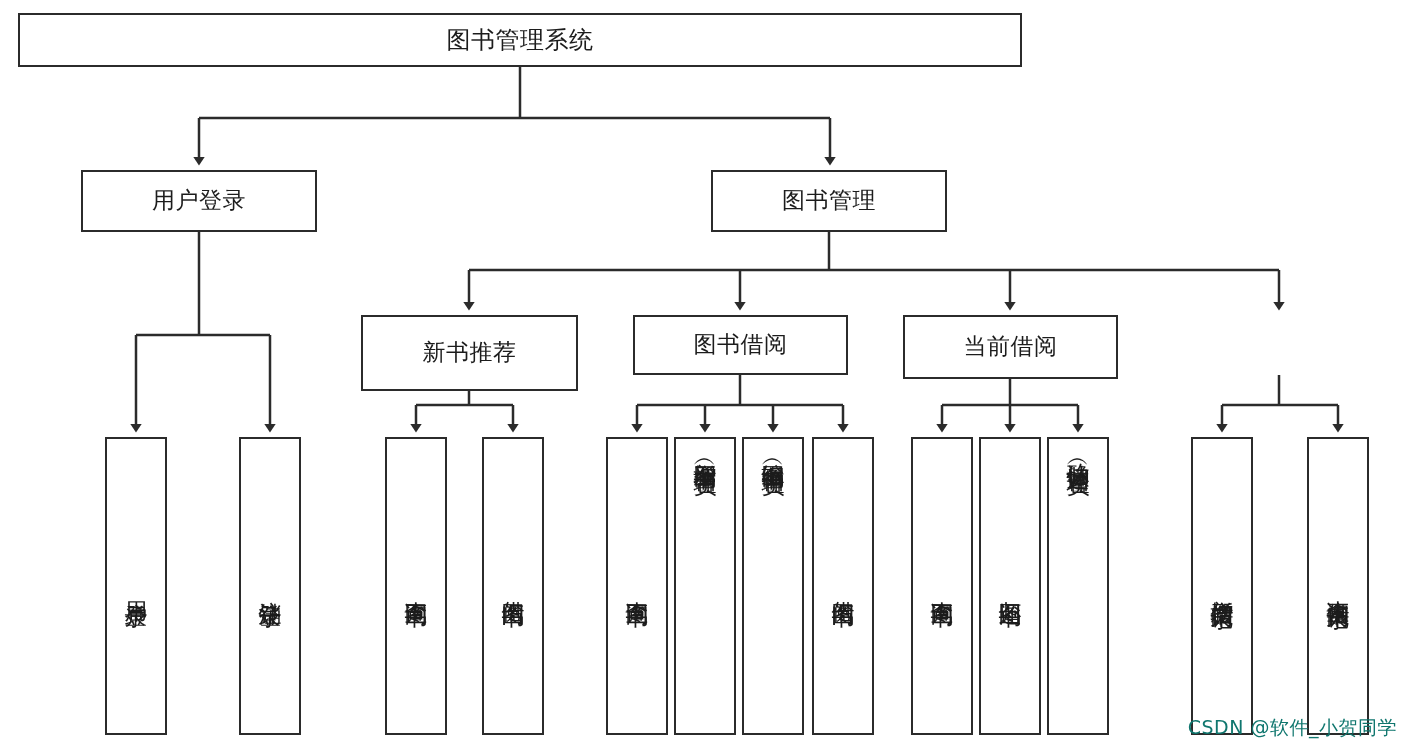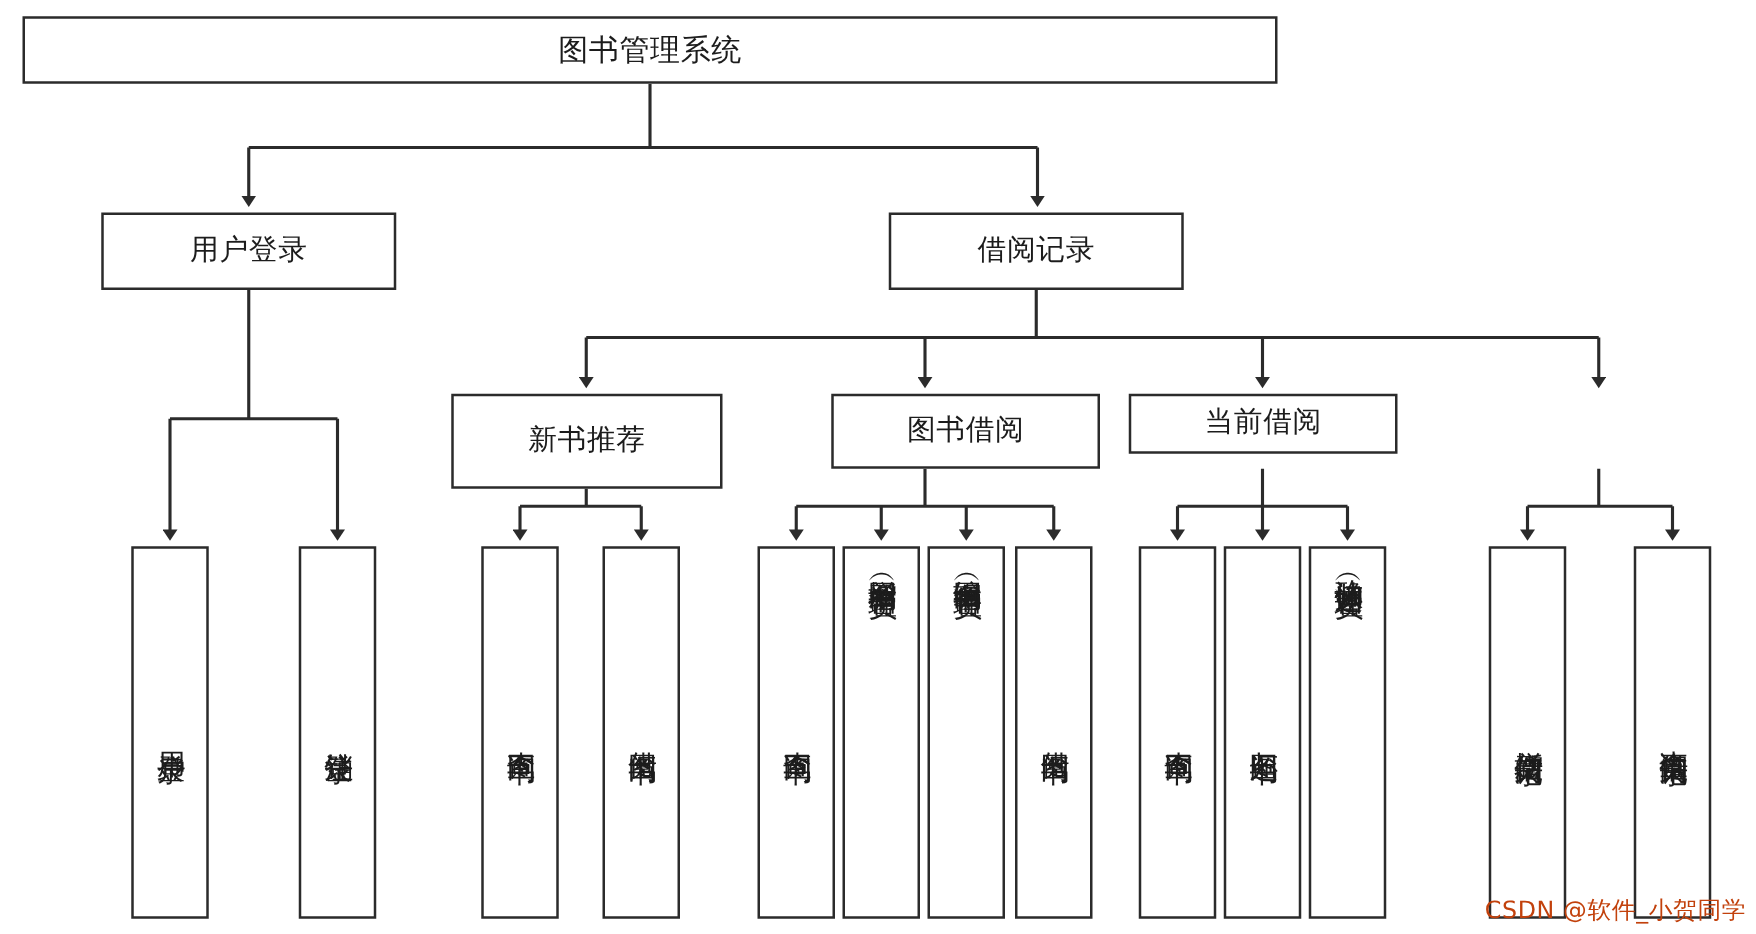--- a/index.html
+++ b/index.html
@@ -68,21 +68,21 @@
     padding: 2px 0;
   }
   .leaf.top .vtext {
     padding-top: 6px;
   }
   .watermark {
     position: absolute;
     right: 8px;
     bottom: 6px;
     font-size: 19px;
-    color: #c2410c;
+    color: #0f766e;
     letter-spacing: 0.5px;
     white-space: nowrap;
   }
 </style>
 </head>
 <body>
 
 <div id="canvas">
 
   <svg id="wires" viewBox="0 0 1405 747">
@@ -136,30 +136,30 @@
   </svg>
 
   <div class="node horiz root" style="left:18px; top:13px; width:1004px; height:54px;">
     <span>图书管理系统</span>
   </div>
 
   <div class="node horiz" style="left:81px; top:170px; width:236px; height:62px;">
     <span>用户登录</span>
   </div>
   <div class="node horiz" style="left:711px; top:170px; width:236px; height:62px;">
-    <span>借阅记录</span>
+    <span>图书管理</span>
   </div>
 
   <div class="node horiz" style="left:361px; top:315px; width:217px; height:76px;">
     <span>新书推荐</span>
   </div>
-  <div class="node horiz" style="left:633px; top:315px; width:215px; height:60px;margin-left:32px;">
+  <div class="node horiz" style="left:633px; top:315px; width:215px; height:60px;">
     <span>图书借阅</span>
   </div>
-  <div class="node horiz" style="left:903px; top:315px; width:215px; height:48px;">
+  <div class="node horiz" style="left:903px; top:315px; width:215px; height:64px;">
     <span>当前借阅</span>
   </div>
 
   <div class="leaf mid" style="left:105px; top:437px; width:62px; height:298px;">
     <span class="vtext">用户登录</span>
   </div>
   <div class="leaf mid" style="left:239px; top:437px; width:62px; height:298px;">
     <span class="vtext">注销登录</span>
   </div>
 

